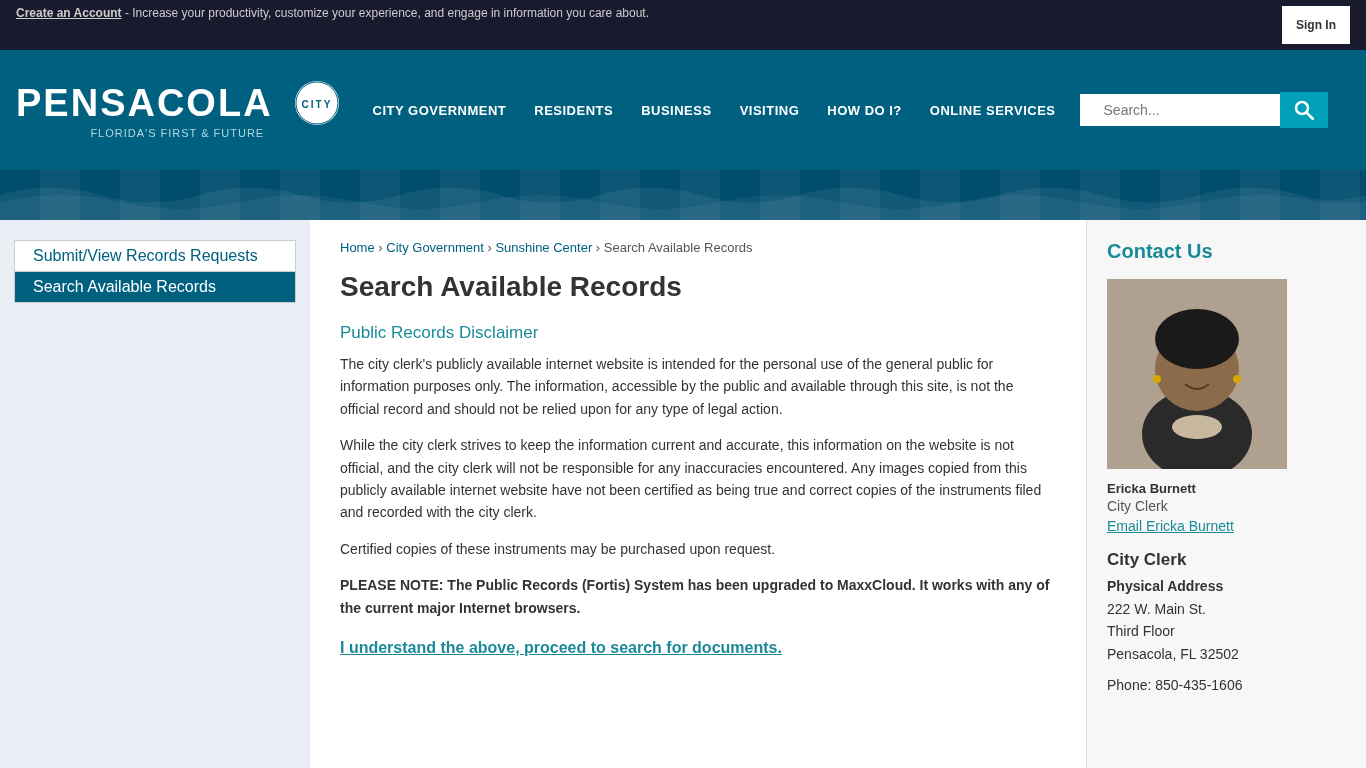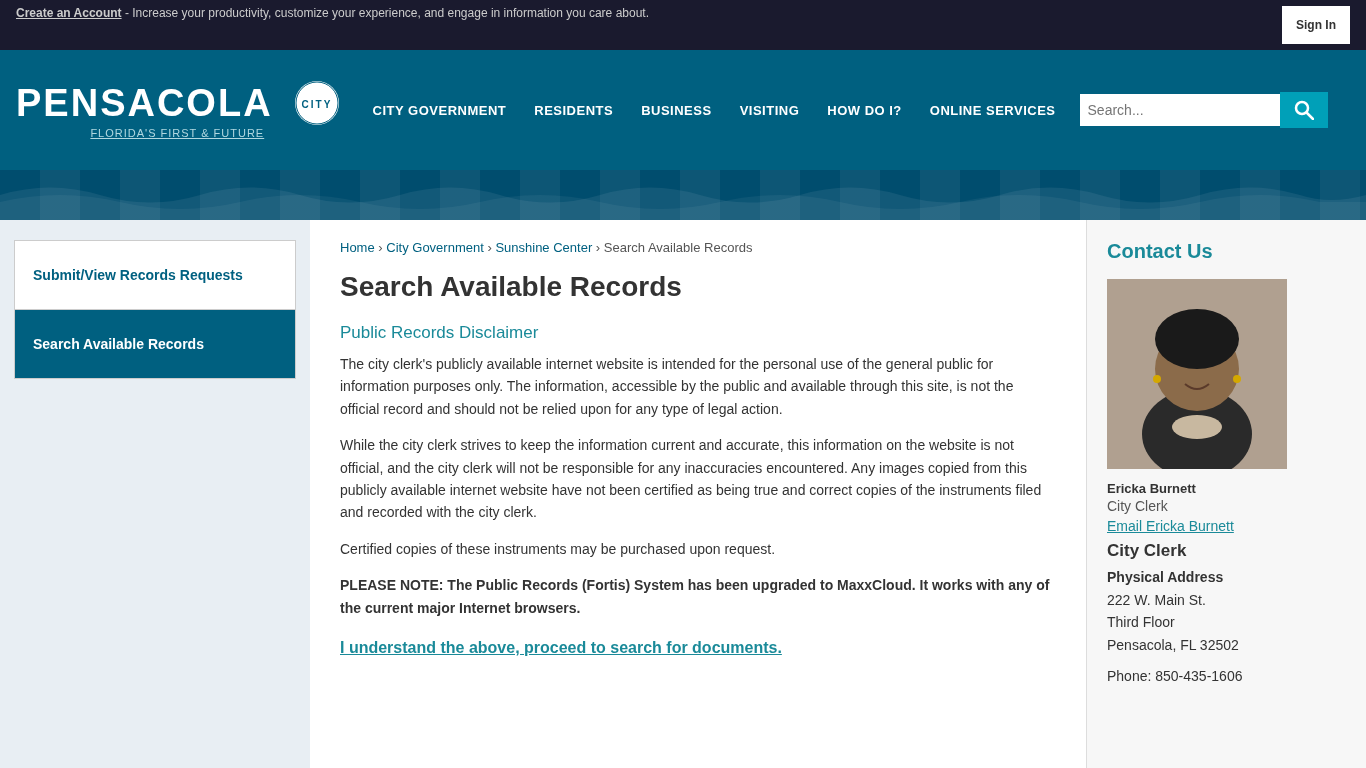--- a/index.html
+++ b/index.html
@@ -61,21 +61,20 @@
       color: #006080;
       font-weight: bold;
       flex-shrink: 0;
     }
     .logo-subtitle {
       color: #b0d8e0;
       font-size: 11px;
       letter-spacing: 1px;
       margin-top: 2px;
       text-align: center;
-      text-decoration: underline;
     }
 
     
     .nav {
       display: flex;
       align-items: center;
       flex: 1;
       height: 100%;
     }
     .nav-items {
@@ -103,21 +102,21 @@
       height: 100%;
     }
 
     .search-area {
       display: flex;
       align-items: center;
       margin-left: 10px;
     }
     .search-input {
       width: 200px;
-      padding: 8px 8px;
+      padding: 8px 24px;
       border: none;
       font-size: 14px;
       outline: none;
       color: #aaa;
     }
     .search-btn {
       background: #00a0b8;
       border: none;
       padding: 8px 14px;
       cursor: pointer;
@@ -169,25 +168,25 @@
       list-style: none;
       background: #fff;
       border: 1px solid #ccc;
     }
     .sidebar-menu li {
       border-bottom: 1px solid #ccc;
     }
     .sidebar-menu li:last-child { border-bottom: none; }
     .sidebar-menu li a {
       display: block;
-      padding: 26px 18px;
+      padding: 6px 18px;
       color: #006080;
       text-decoration: none;
-      font-size: 14px;
-      font-weight: bold;
+      font-size: 16px;
+      font-weight: normal;
     }
     .sidebar-menu li.active a { background: #006080; color: #fff; }
 
     
     .main-content {
       flex: 1;
       background: #fff;
       padding: 20px 30px;
     }
 
@@ -281,21 +280,21 @@
       font-size: 14px;
       color: #555;
       margin-bottom: 4px;
     }
 
     .contact-email {
       font-size: 14px;
       color: #1a8a99;
       text-decoration: underline;
       cursor: pointer;
-      margin-bottom: 7px;
+      margin-bottom: 16px;
       display: block;
     }
 
     .contact-section-title {
       font-size: 17px;
       font-weight: bold;
       color: #333;
       margin-bottom: 8px;
     }
 

